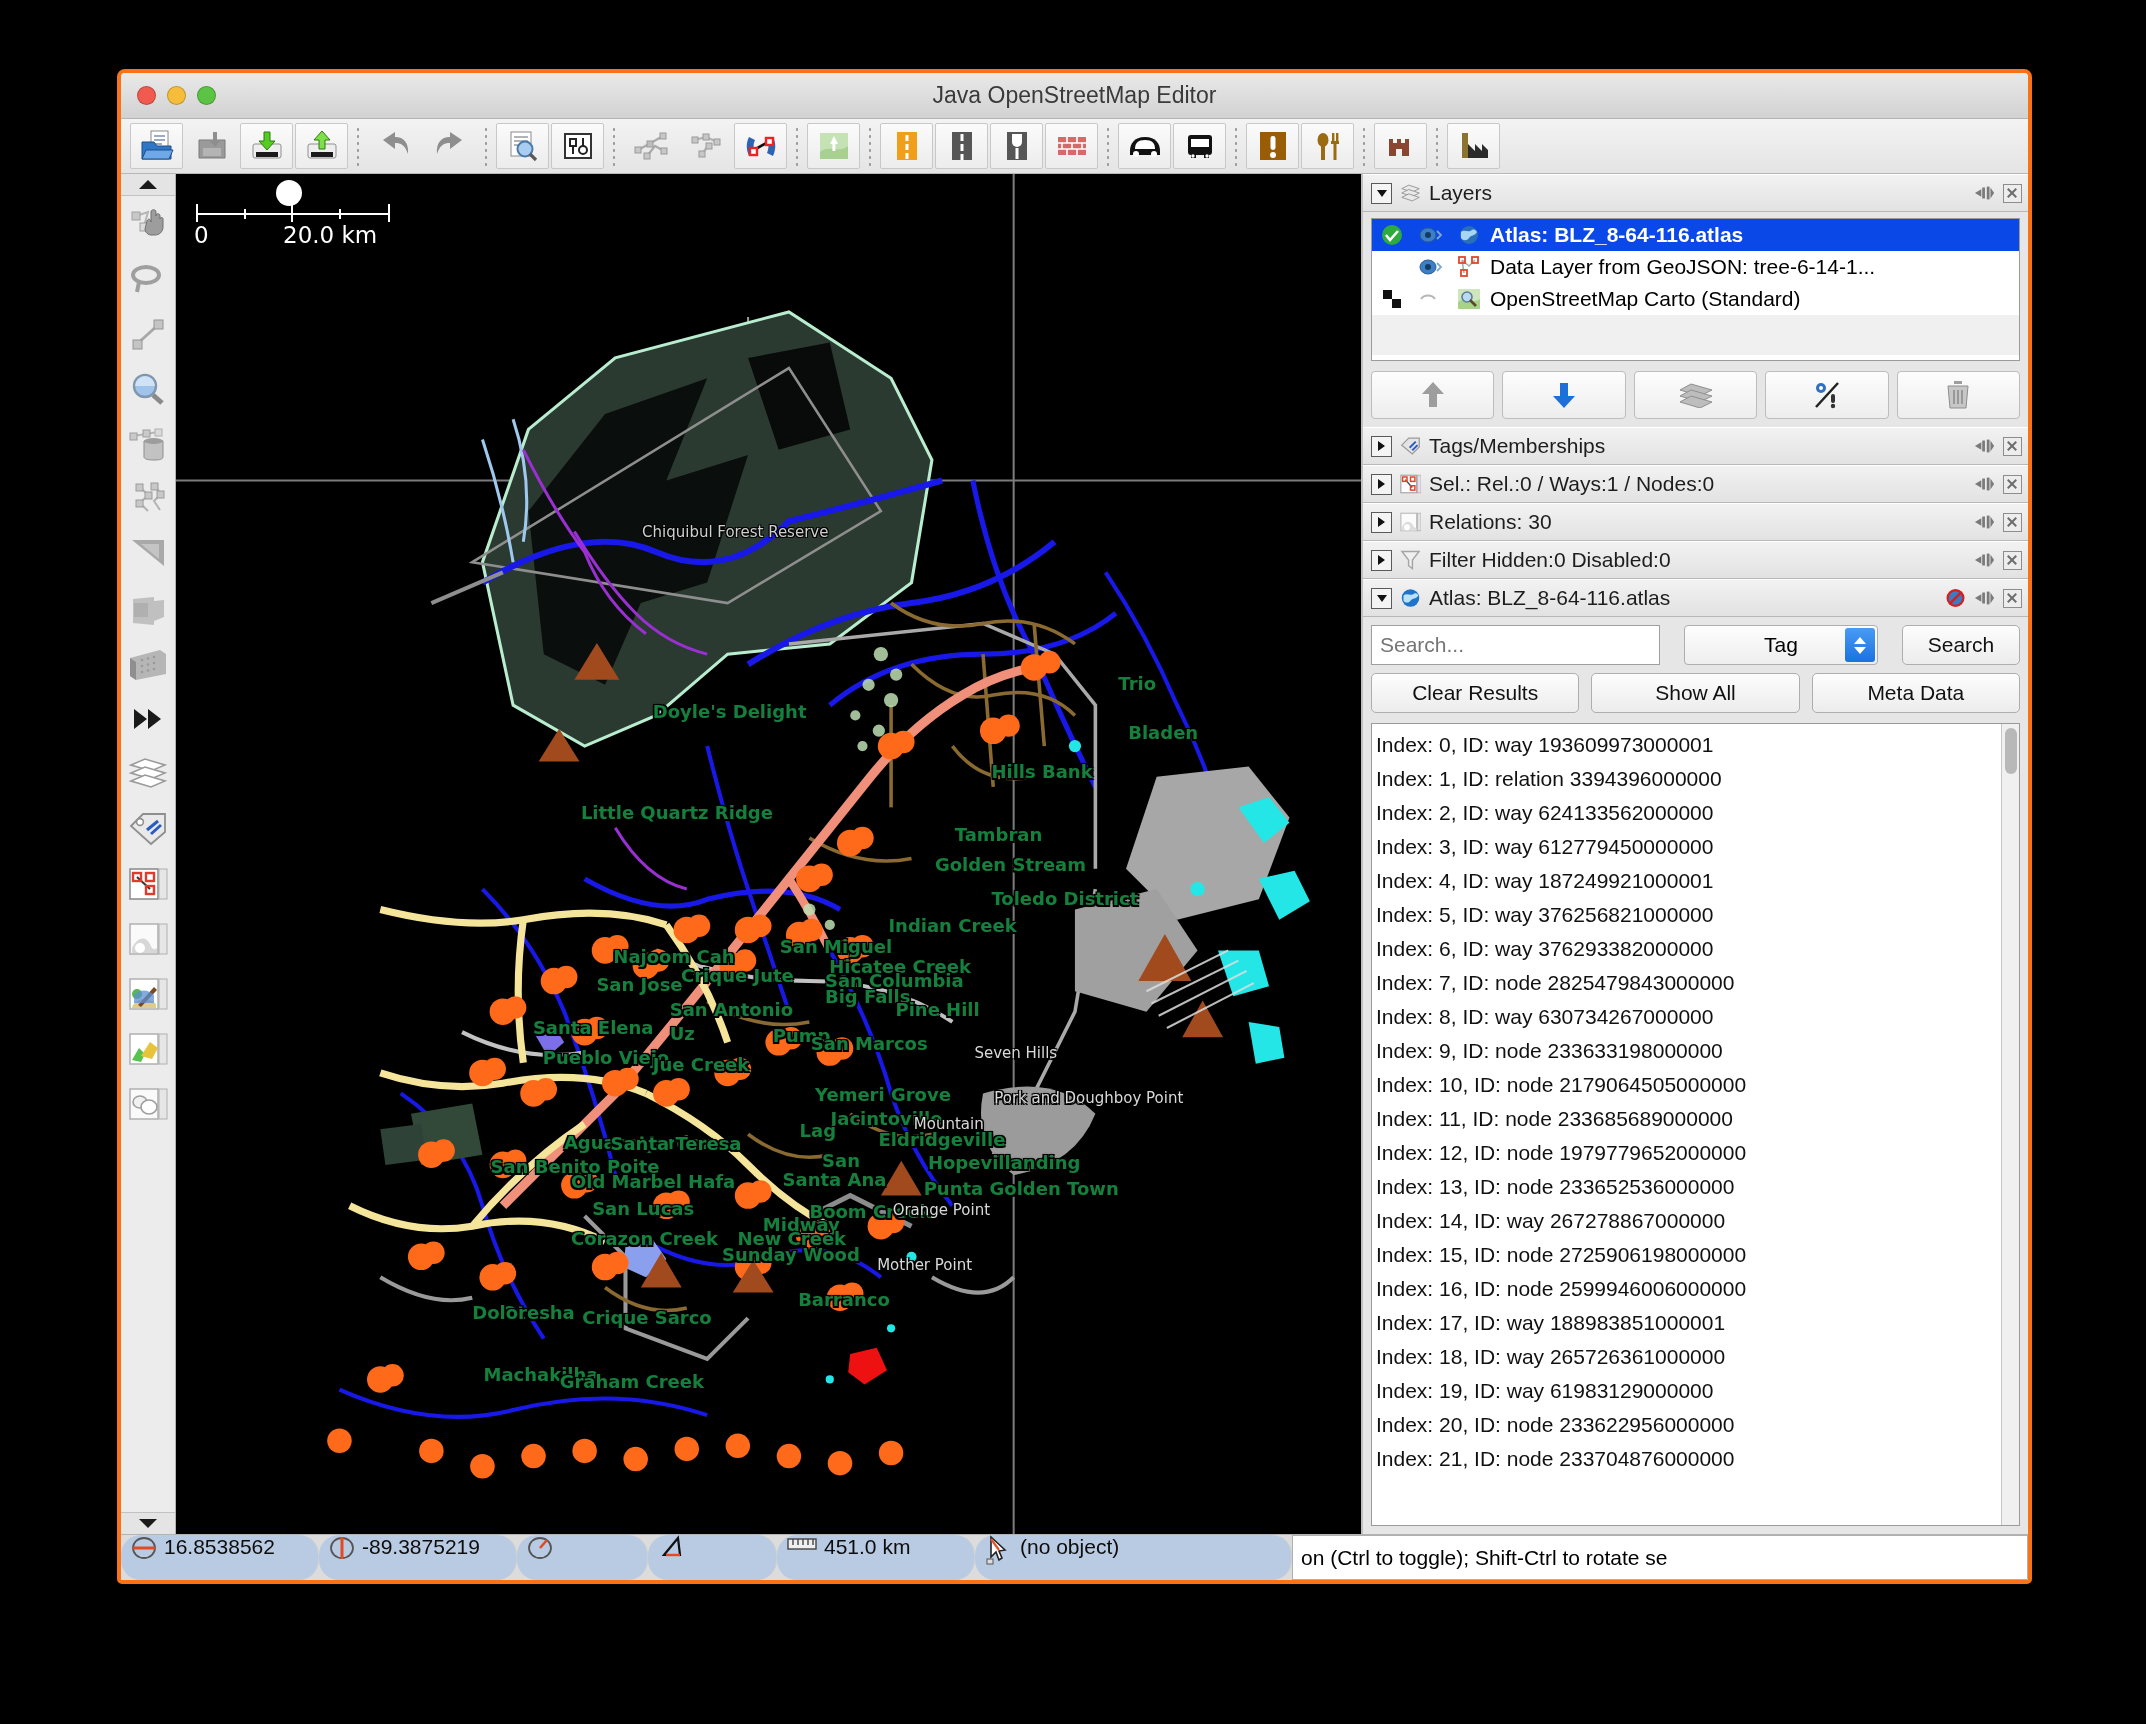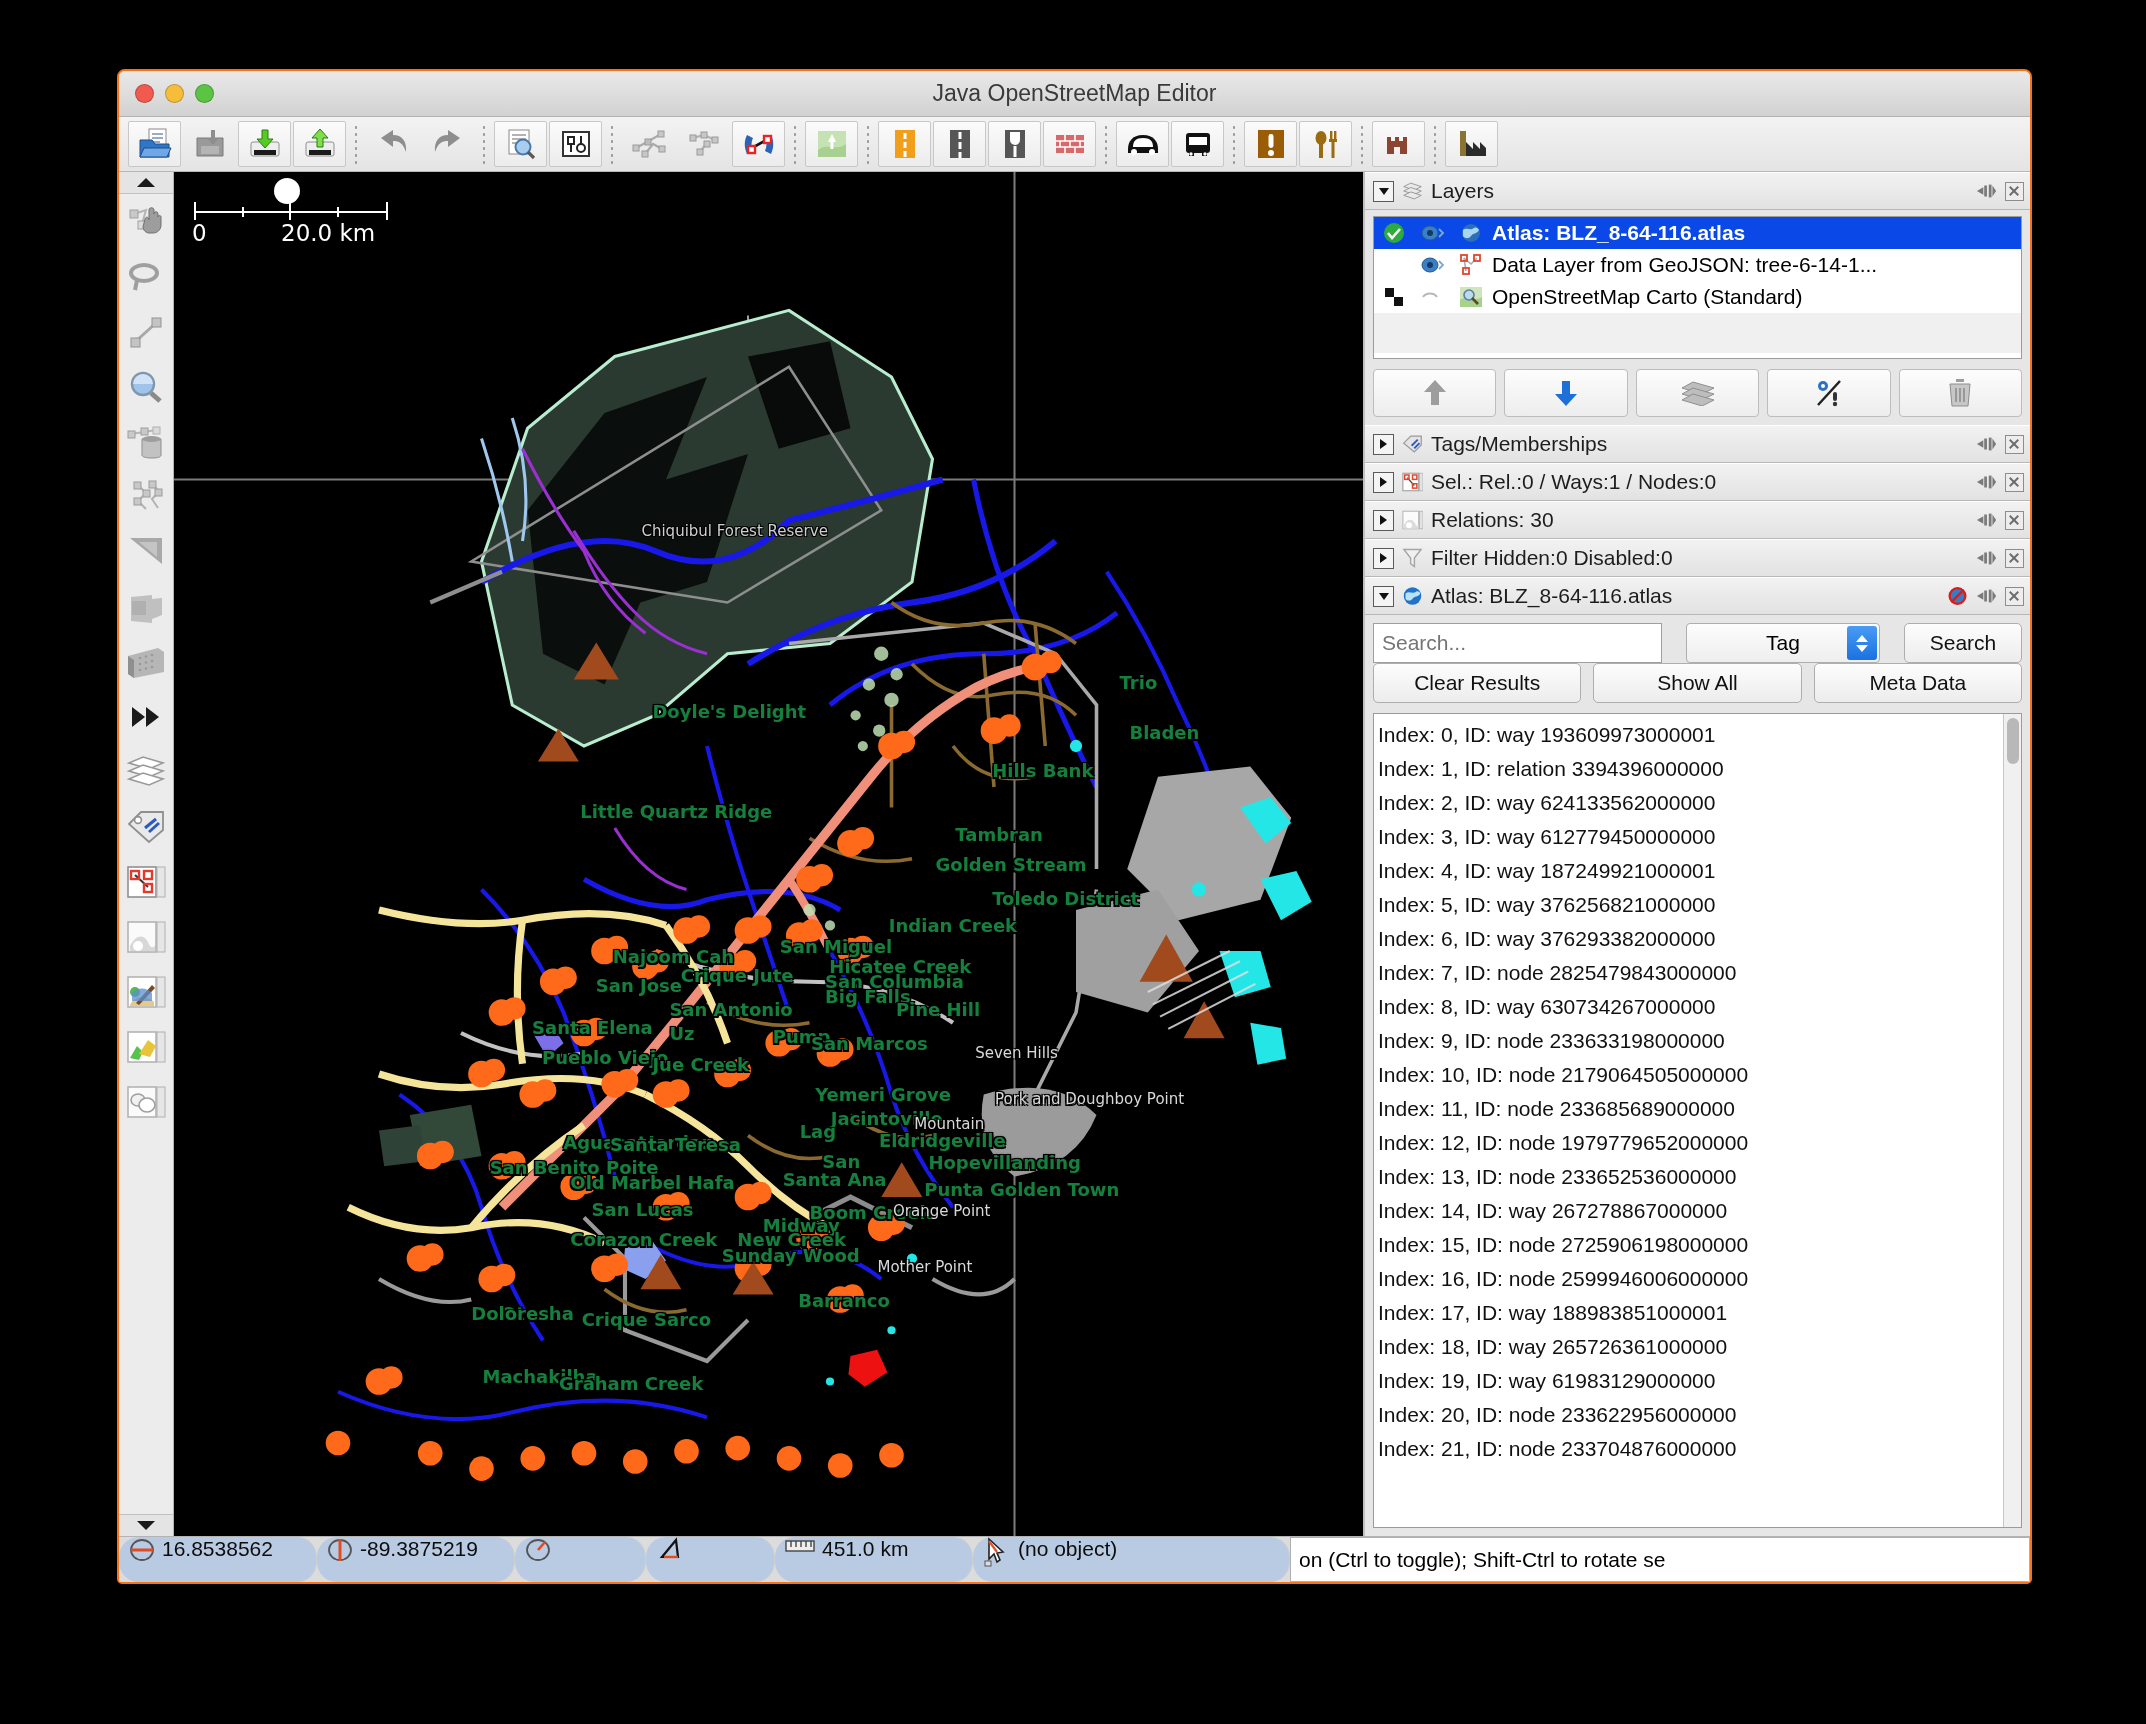--- a/index.html
+++ b/index.html
@@ -10,21 +10,21 @@
     font-family: "Liberation Sans", sans-serif;
     overflow: hidden;
   }
 
   
   #window {
     position: absolute;
     left: 117px; top: 69px;
     width: 1915px; height: 1515px;
     background: #e8e8e8;
-    border: 2px solid #f97316;
+    border: 4px solid #f97316;
     border-radius: 8px 8px 5px 5px;
     box-shadow: 0 6px 22px rgba(0,0,0,0.55);
     overflow: hidden;
     display: flex;
     flex-direction: column;
   }
 
   
   #titlebar {
     height: 46px;
@@ -278,21 +278,21 @@
   .caret-dn { width:0;height:0;border-left:6px solid transparent;border-right:6px solid transparent;border-top:7px solid #fff; }
   .pbtn {
     height: 40px;
     background: linear-gradient(to bottom,#fdfdfd,#ececec);
     border: 1px solid #aeaeae; border-radius: 5px;
     font-size: 21px; color:#111;
     display:flex; align-items:center; justify-content:center;
     cursor:pointer; white-space:nowrap; padding: 0 14px;
     font-family: "Liberation Sans", sans-serif;
   }
-  #btnrow2 { display:flex; gap: 12px; margin-top: 0; }
+  #btnrow2 { display:flex; gap: 12px; margin-top: 8px; }
   #btnrow2 .pbtn { flex: 1 1 0; }
 
   
   #results {
     margin: 10px 8px 0 8px;
     background: #fff;
     border: 1px solid #9b9b9b;
     flex: 1 1 auto;
     min-height: 0;
     position: relative;

